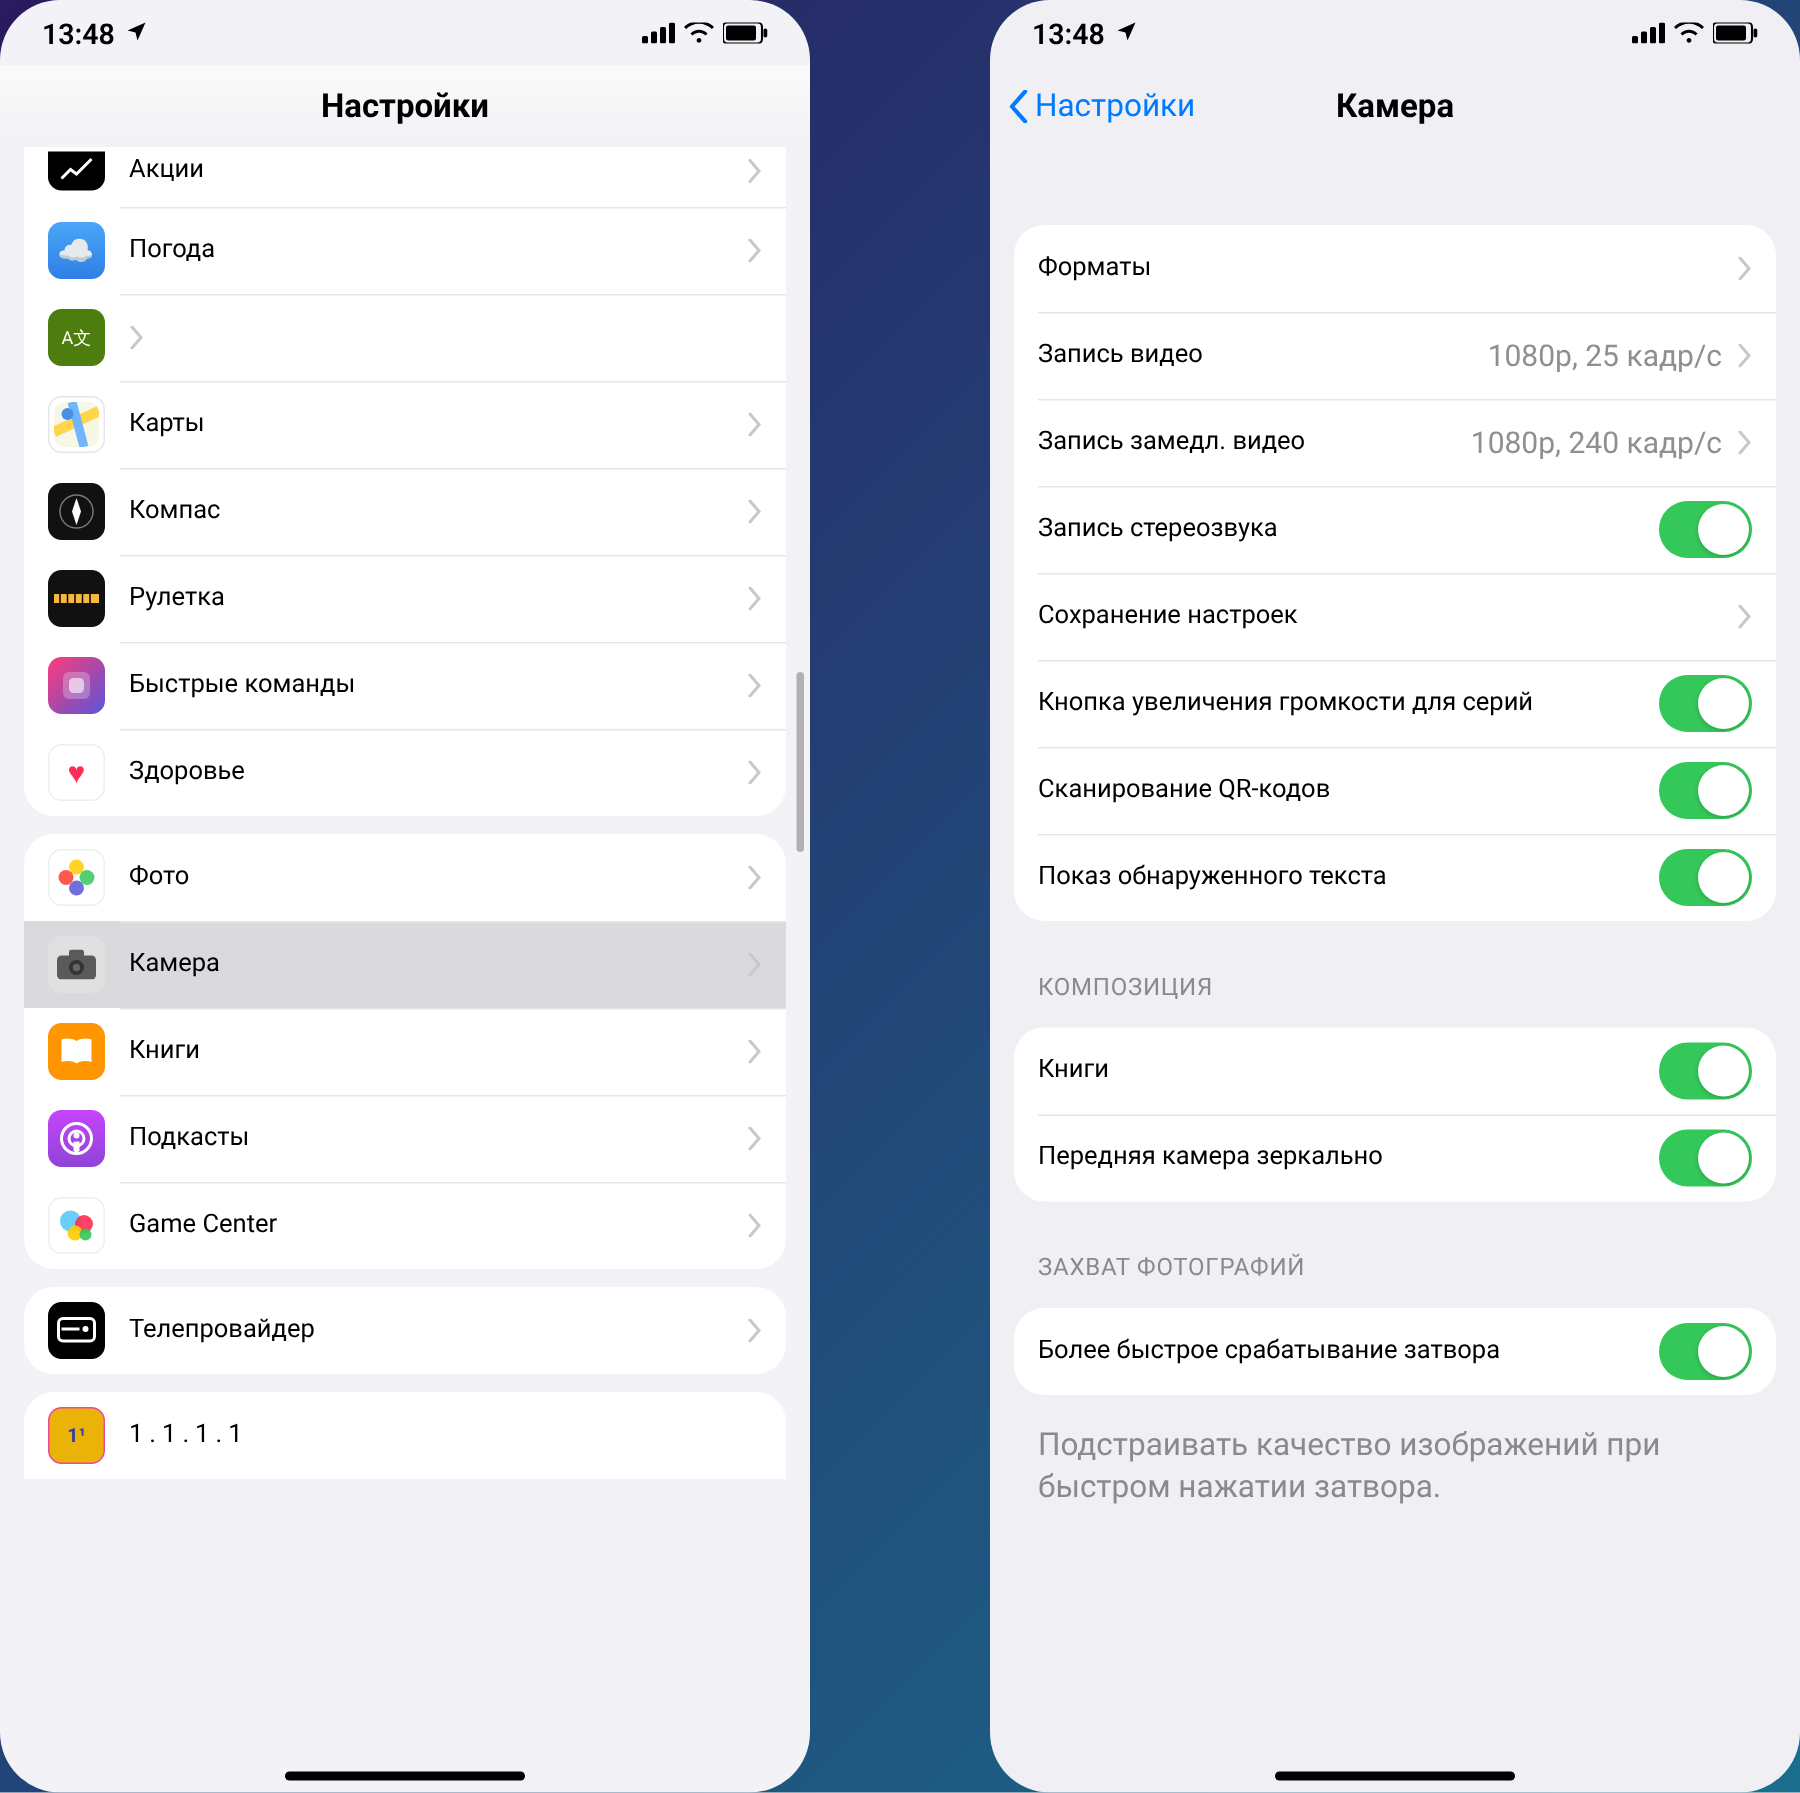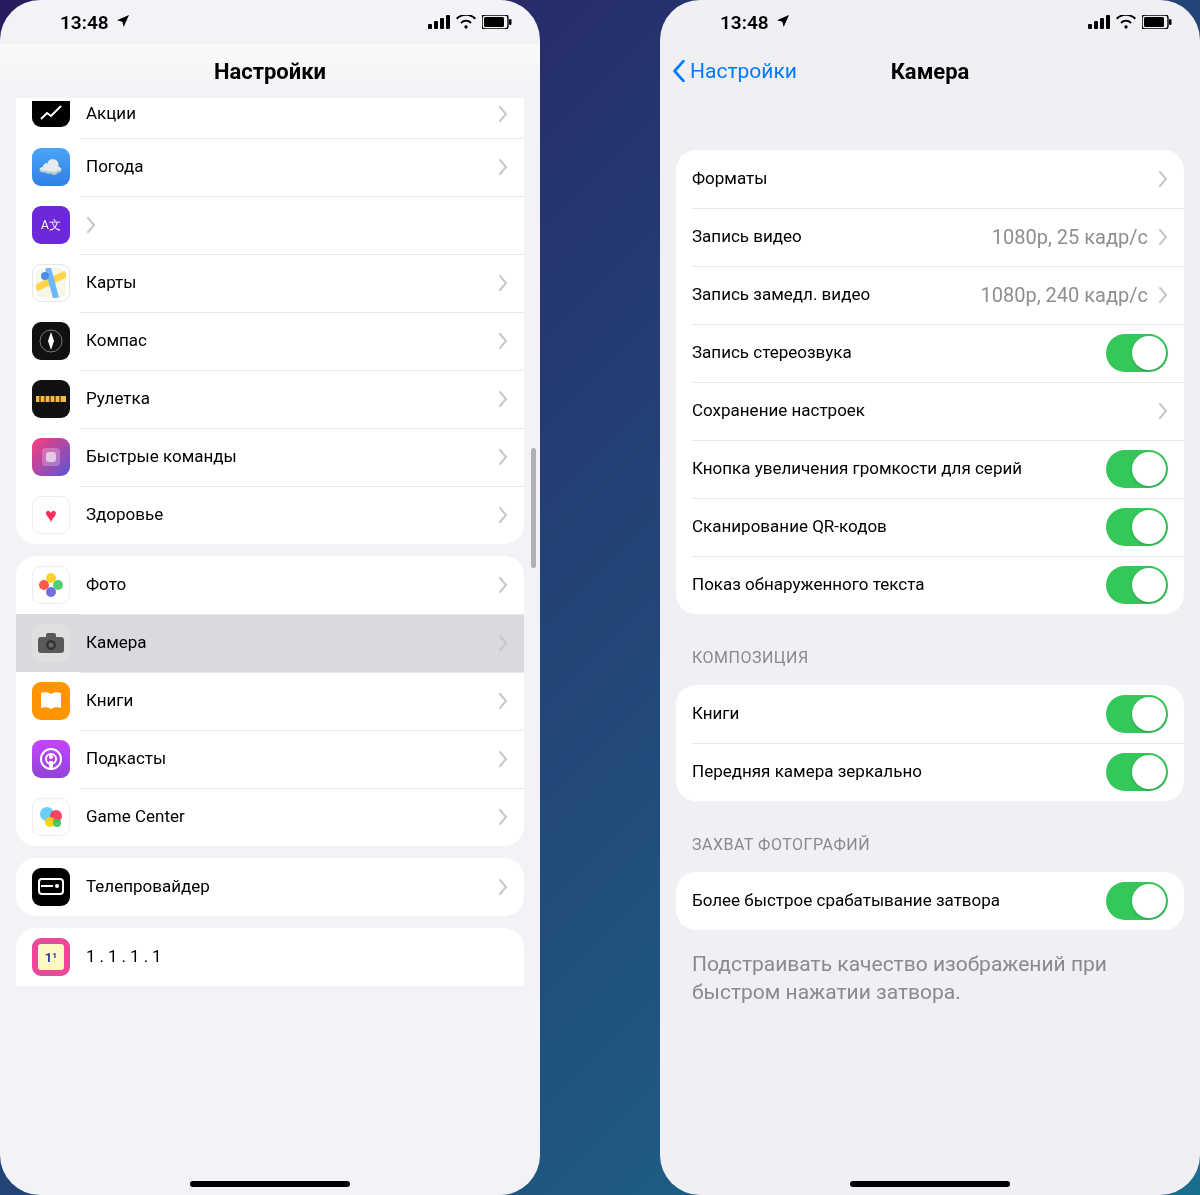--- a/index.html
+++ b/index.html
@@ -33,21 +33,21 @@
   .status-bar {
     height: 44px;
     display: flex;
     align-items: center;
     justify-content: space-between;
     padding: 0 28px;
     font-size: 19px;
     font-weight: 600;
     color: #000;
   }
-  .status-left { display:flex; align-items:center; gap:6px;margin-left:32px;}
+  .status-left { display:flex; align-items:center; gap:6px;}
   .status-right { display:flex; align-items:center; gap:6px;}
   .loc-icon { display:inline-block; }
   .signal, .wifi, .battery { display:inline-flex; align-items:center; }
 
   
   .nav-header {
     height: 54px;
     display:flex;
     align-items:center;
     justify-content:center;
@@ -172,33 +172,33 @@
     left:50%;
     transform:translateX(-50%);
     width:160px; height:6px;
     background:#000;
     border-radius:3px;
   }
 
   
   .ic-stocks{background:#000;}
   .ic-weather{background:linear-gradient(#4aa6f7,#2f7fe6);}
-  .ic-translate{background:#6d28d9;}
+  .ic-translate{background:#4d7c0f;}
   .ic-maps{background:#fff;border:1px solid #e5e5ea;}
   .ic-compass{background:#111;}
   .ic-measure{background:#111;}
   .ic-shortcuts{background:linear-gradient(135deg,#ff3b7b,#5856d6);}
   .ic-health{background:#fff;border:1px solid #eee;}
   .ic-photos{background:#fff;border:1px solid #eee;}
   .ic-camera{background:#e0e0e0;}
   .ic-books{background:#ff9500;}
   .ic-podcasts{background:linear-gradient(#c644fc,#8f44d6);}
   .ic-gamecenter{background:#fff;border:1px solid #eee;}
   .ic-tvprovider{background:#000;}
-  .ic-1111{background:#fef9c3;border:6px solid #ec4899;}
+  .ic-1111{background:#eab308;border:1px solid #ec4899;}
 
   .partial-top .row:first-child{ padding-top:2px; min-height:40px;}
   .partial-top .row:first-child .app-icon{height:26px;border-top-left-radius:0;border-top-right-radius:0;}
 
 </style>
 </head>
 <body>
 <div class="wrap">
 
 <div class="phone phone-left">

